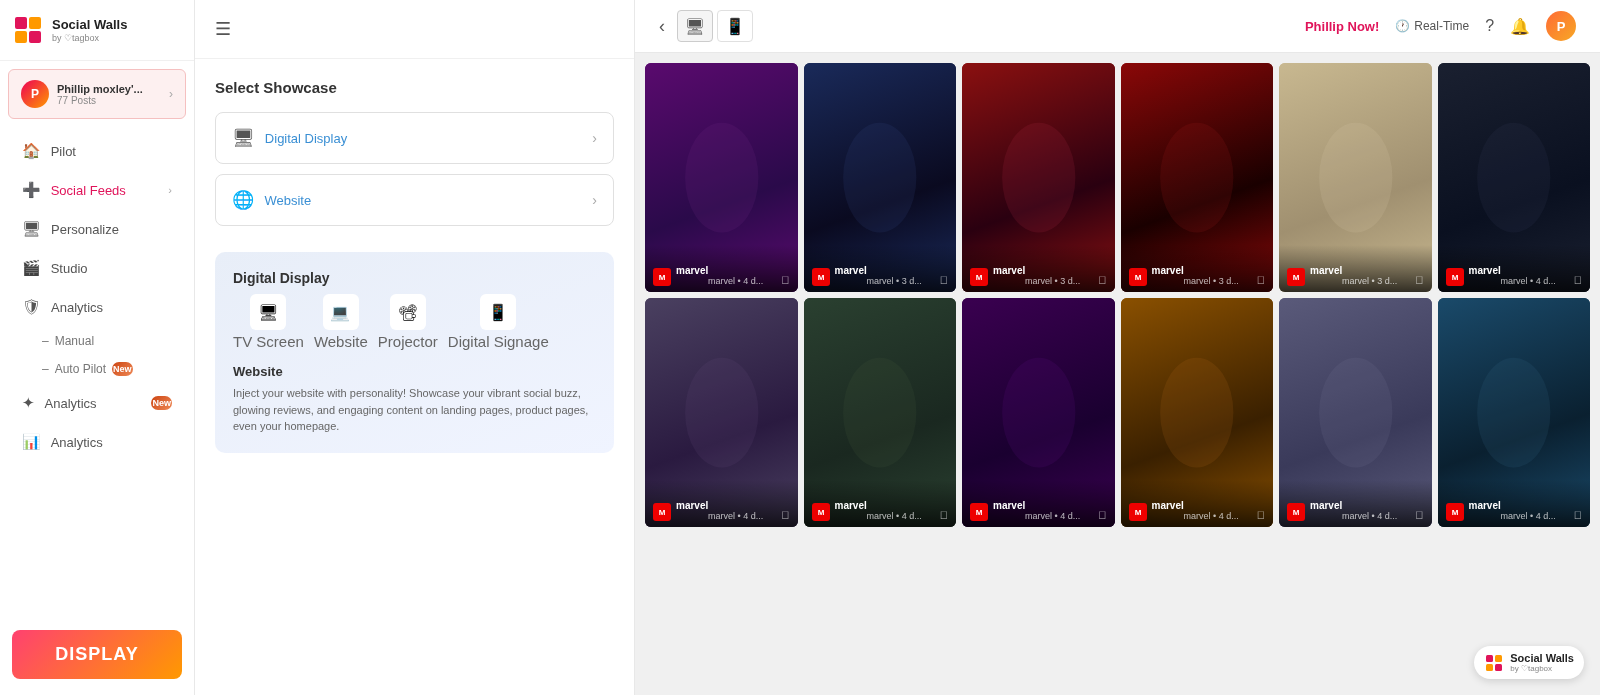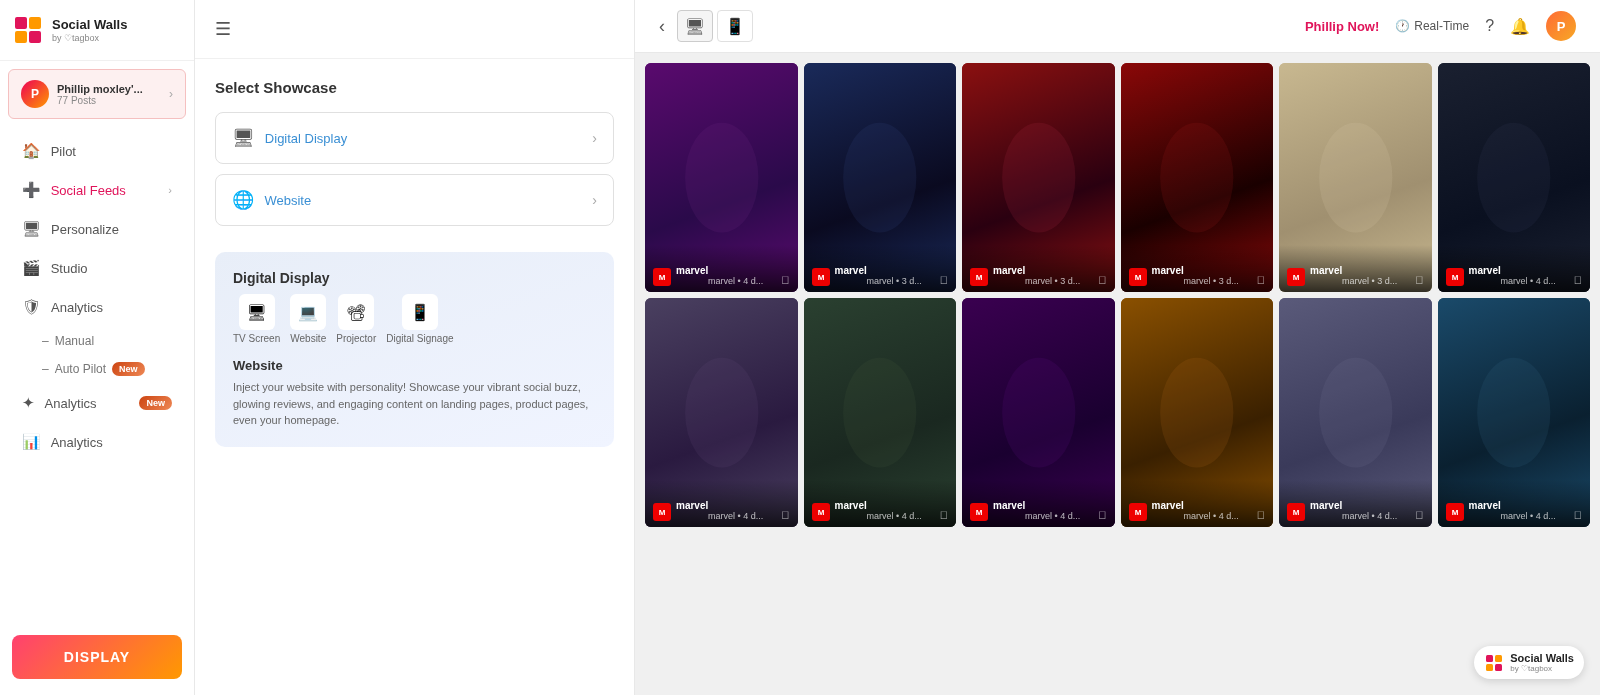--- a/index.html
+++ b/index.html
@@ -62,41 +62,41 @@
       font-weight: 500;
       border-radius: 4px;
       margin: 1px 6px;
       position: relative;
     }
     .nav-item.active { color: #e0145a; }
     .nav-icon { font-size: 15px; color: inherit; flex-shrink: 0; }
     .nav-label { flex: 1; }
     .nav-chevron { font-size: 11px; color: #aaa; }
     .nav-badge {
-      font-size: 9px; font-weight: 700; padding: 2px 7px; border-radius: 8px;
+      font-size: 9px; font-weight: 700; padding: 2px 1px; border-radius: 8px;
       background: linear-gradient(135deg, #c41, #e85); color: #fff;
     }
 
     .sub-items { padding-left: 32px; }
     .sub-item {
       padding: 7px 10px;
       font-size: 12px;
       color: #777;
       cursor: pointer;
       display: flex; align-items: center; gap: 6px;
     }
 
     .display-btn {
       margin: 10px 12px 16px;
       padding: 14px;
       background: linear-gradient(135deg, #ff4170, #f90);
       border: none;
       border-radius: 8px;
       color: #fff;
-      font-size: 14px;
+      font-size: 18px;
       font-weight: 700;
       letter-spacing: 1px;
       cursor: pointer;
       text-align: center;
     }
 
     
     .middle-panel {
       width: 440px;
       background: #fff;
@@ -135,21 +135,21 @@
       background: linear-gradient(160deg, #e8eef8 0%, #f0f4ff 100%);
       border-radius: 10px;
       padding: 18px;
     }
     .promo-title { font-size: 14px; font-weight: 700; color: #333; margin-bottom: 8px; }
     .promo-text { font-size: 11px; color: #666; line-height: 1.5; margin-bottom: 14px; }
 
     .promo-icons { display: flex; gap: 10px; margin-bottom: 14px; }
     .promo-icon-item { display: flex; flex-direction: column; align-items: center; gap: 3px; }
     .promo-icon-box { width: 36px; height: 36px; border-radius: 6px; background: #fff; display: flex; align-items: center; justify-content: center; font-size: 16px; }
-    .promo-icon-label { font-size: 10px; color: #666; text-align: center; }
+    .promo-icon-label { font-size: 15px; color: #666; text-align: center; }
 
     .promo-website-section { margin-top: 10px; }
     .promo-website-title { font-size: 13px; font-weight: 700; color: #333; margin-bottom: 6px; }
     .promo-website-text { font-size: 11px; color: #666; line-height: 1.5; }
 
     
     .main-content {
       flex: 1;
       display: flex;
       flex-direction: column;

